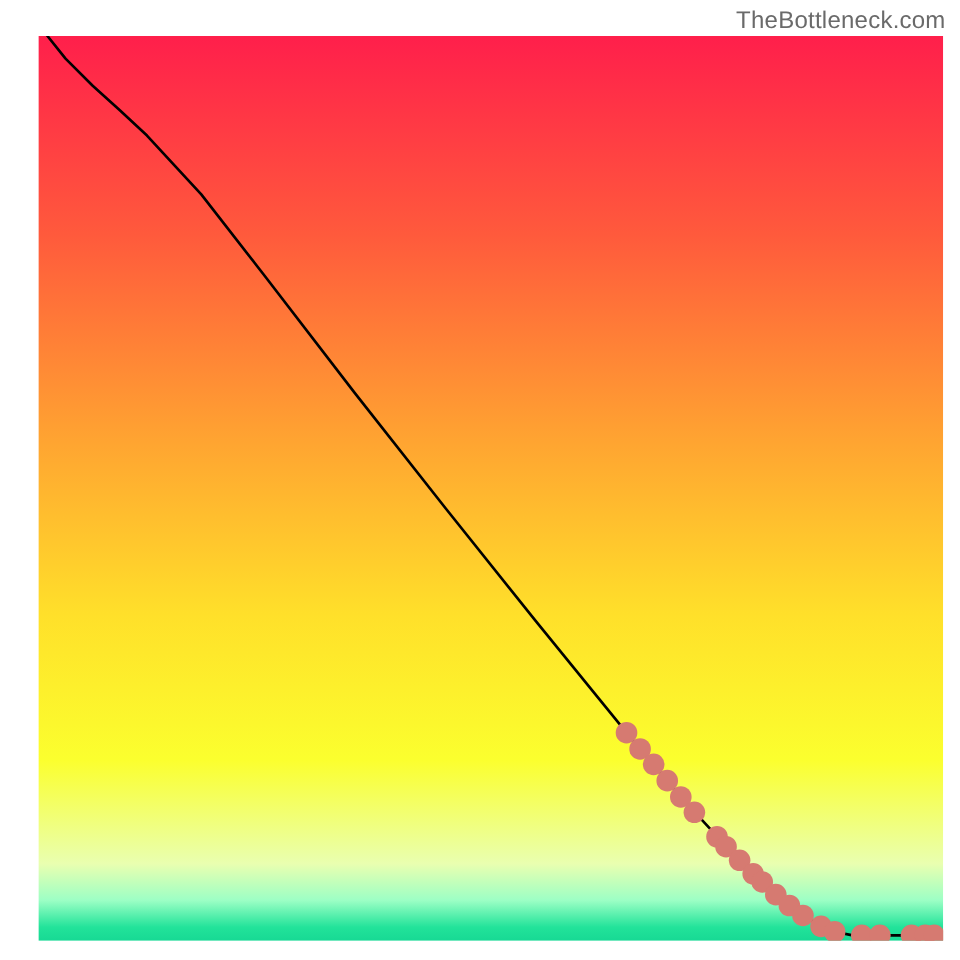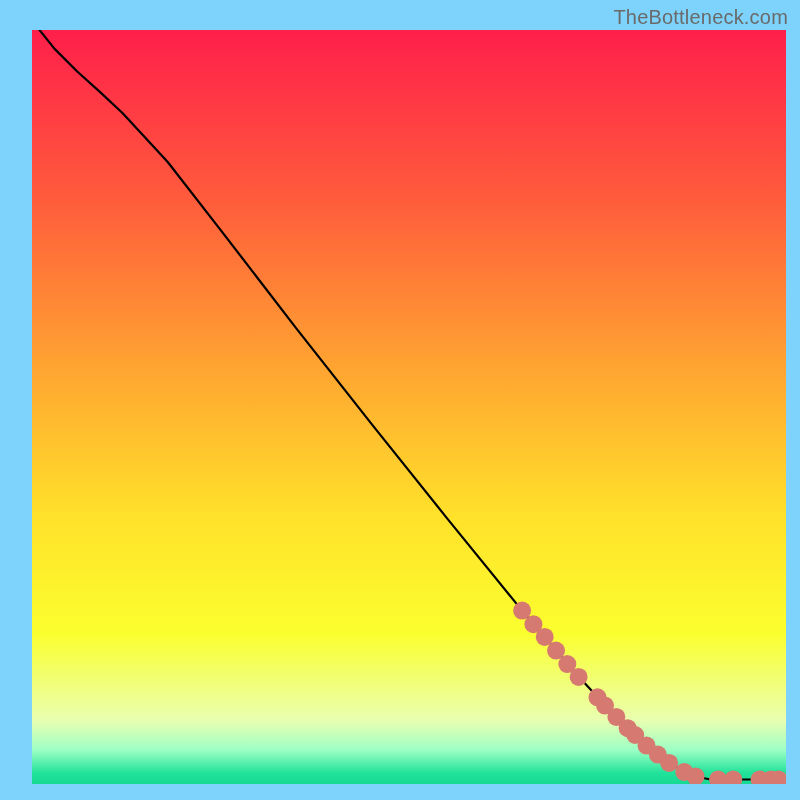--- a/index.html
+++ b/index.html
@@ -8,21 +8,21 @@
     width: 800px;
     height: 800px;
     background: #000;
     overflow: hidden;
     font-family: Arial, Helvetica, sans-serif;
   }
   .stage {
     position: relative;
     width: 800px;
     height: 800px;
-    background: #7dd3fc;
+    background: #ffffff;
   }
   .plot {
     position: absolute;
     left: 32px;
     top: 30px;
     width: 754px;
     height: 754px;
   }
 
   .attrib {

